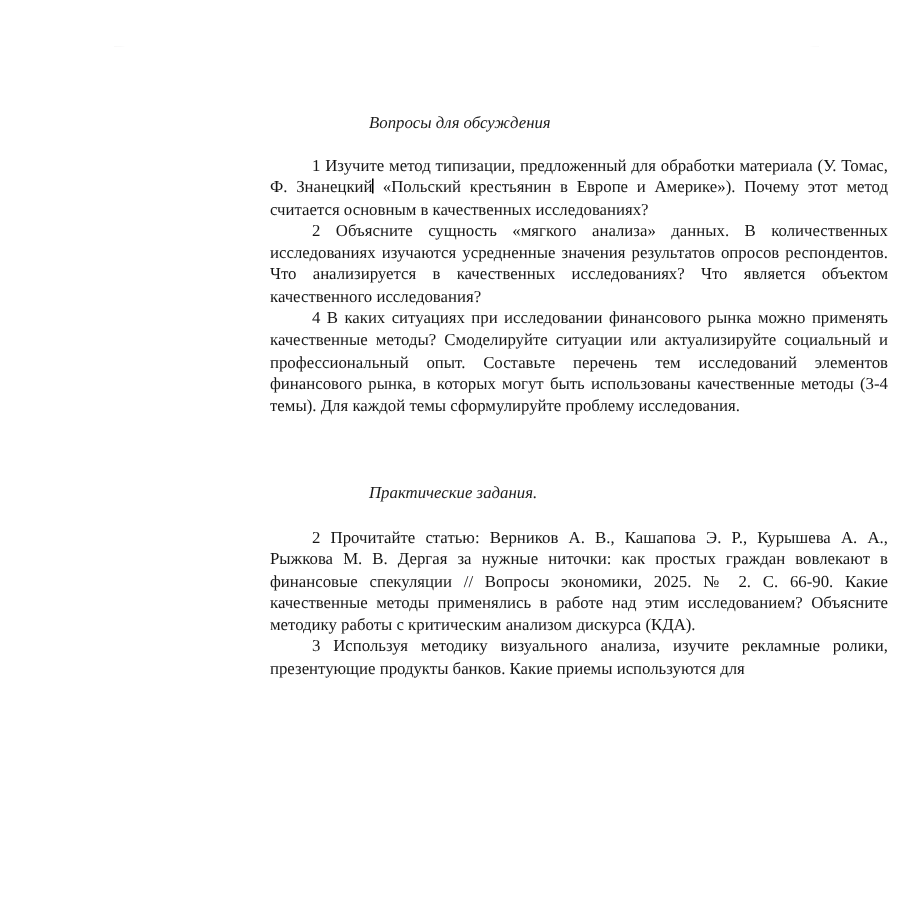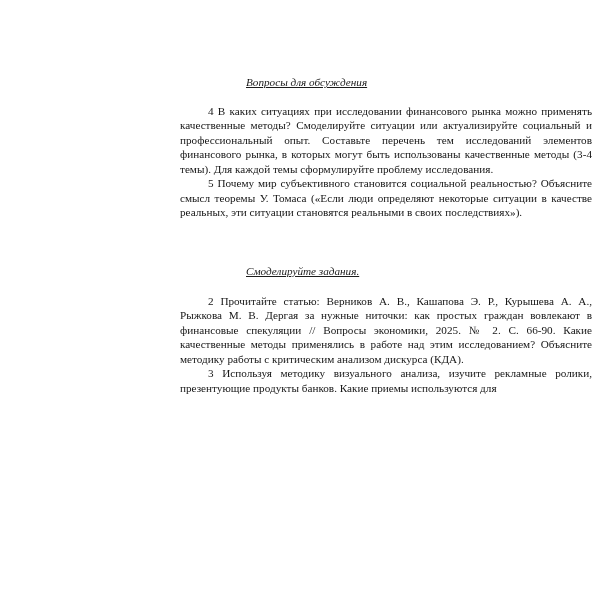--- a/index.html
+++ b/index.html
@@ -59,21 +59,20 @@
   }
 
   .doc-heading {
     font-style: italic;
     font-size: 11.2px;
     line-height: 14.6px;
     text-indent: 66px;
     margin: 0;
     color: #1b1b1b;
     white-space: nowrap;
-    text-decoration: underline;
   }
   .heading-gap-top { margin-top: 0; }
 
   .doc-para {
     font-size: 11.2px;
     line-height: 14.55px;
     text-align: justify;
     text-indent: 28px;
     margin: 0;
     color: #161616;
@@ -103,31 +102,32 @@
   <div id="edge-right"></div>
 
   <div id="page">
 
     <div id="text-body">
 
       <p class="doc-heading heading-gap-top">Вопросы для обсуждения</p>
 
       <div class="spacer-sm"></div>
 
+      <p class="doc-para"><span>1 Изучите метод типизации, предложенный для обработки материала (У. Томас, Ф. Знанецкий</span><span class="caret"></span><span> «Польский крестьянин в Европе и Америке»). Почему этот метод считается основным в качественных исследованиях?</span></p>
 
+      <p class="doc-para">2 Объясните сущность «мягкого анализа» данных. В количественных исследованиях изучаются усредненные значения результатов опросов респондентов. Что анализируется в качественных исследованиях? Что является объектом качественного исследования?</p>
 
 
       <p class="doc-para">4 В каких ситуациях при исследовании финансового рынка можно применять качественные методы? Смоделируйте ситуации или актуализируйте социальный и профессиональный опыт. Составьте перечень тем исследований элементов финансового рынка, в которых могут быть использованы качественные методы (3-4 темы). Для каждой темы сформулируйте проблему исследования.</p>
 
-      <p class="doc-para">5 Почему мир субъективного становится социальной реальностью? Объясните смысл теоремы У. Томаса («Если люди определяют некоторые ситуации в качестве реальных, эти ситуации становятся реальными в своих последствиях»).</p>
 
 
       <div class="spacer-lg"></div>
 
-      <p class="doc-heading">Смоделируйте задания.</p>
+      <p class="doc-heading">Практические задания.</p>
 
       <div class="spacer-md"></div>
 
 
       <p class="doc-para">2 Прочитайте статью: Верников А. В., Кашапова Э. Р., Курышева А. А., Рыжкова М. В. Дергая за нужные ниточки: как простых граждан вовлекают в финансовые спекуляции // Вопросы экономики, 2025. № 2. С. 66-90. Какие качественные методы применялись в работе над этим исследованием? Объясните методику работы с критическим анализом дискурса (КДА).</p>
 
       <p class="doc-para">3 Используя методику визуального анализа, изучите рекламные ролики, презентующие продукты банков. Какие приемы используются для</p>
 
     </div>
   </div>

